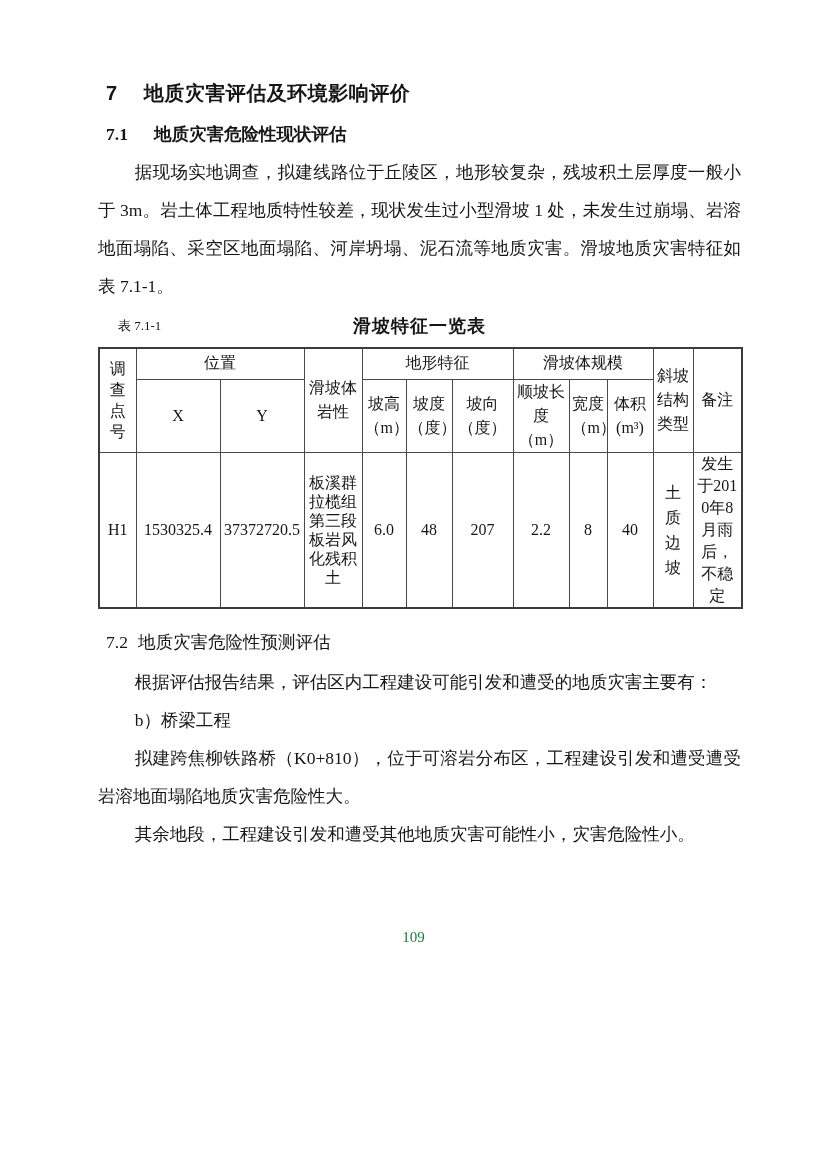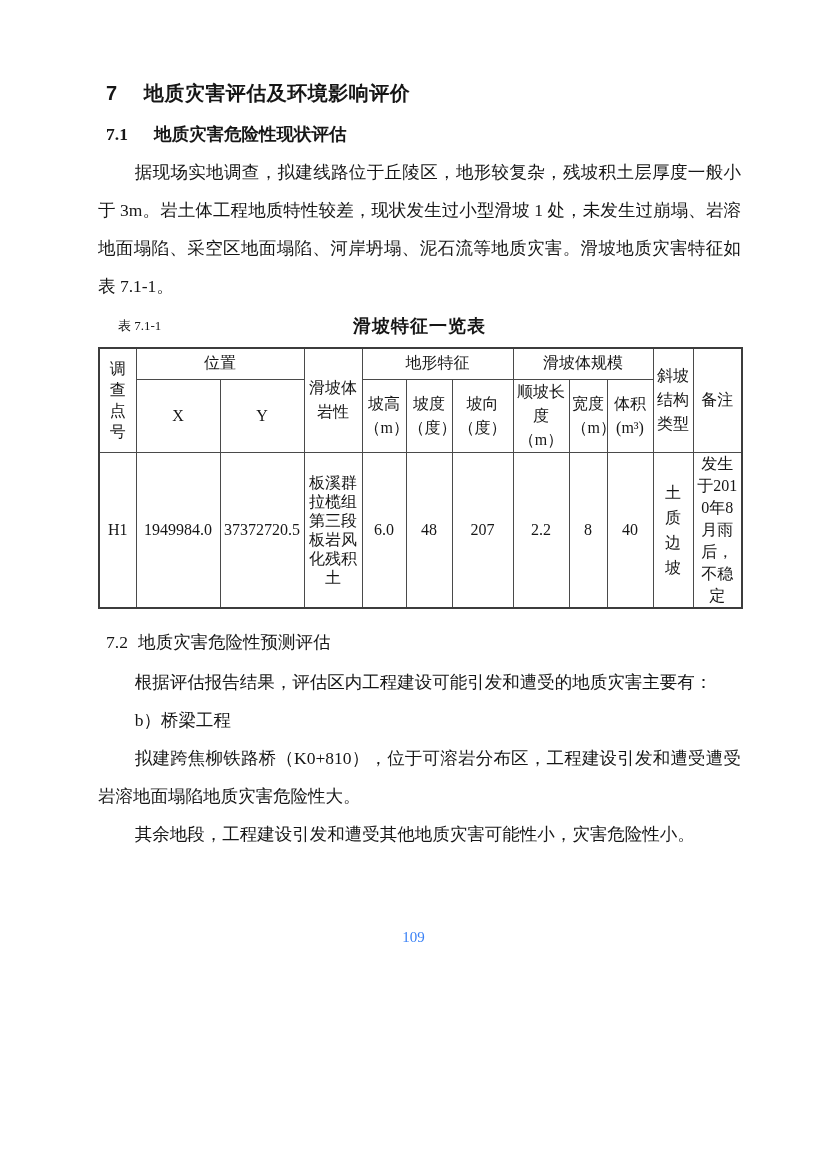--- a/index.html
+++ b/index.html
@@ -95,21 +95,21 @@
   td.remark { line-height: 22px; padding: 0 2px; word-break: break-all; }
   td.num { white-space: nowrap; padding: 0 1px; }
   th.struct { line-height: 24px; padding: 0 3px; word-break: break-all; }
   
   .footer-pagenum {
     position: absolute;
     left: 0; right: 0;
     bottom: 58px;
     text-align: center;
     font-size: 15px;
-    color: #3b82f6;
+    color: #15803d;
   }
 </style>
 </head>
 <body>
 
 <div class="page">
 
   <div class="h-main">
     <span class="h-num">7</span><span>地质灾害评估及环境影响评价</span>
   </div>
@@ -158,21 +158,21 @@
       <th>Y</th>
       <th class="wrap">坡高（m）</th>
       <th class="wrap">坡度（度）</th>
       <th class="wrap">坡向（度）</th>
       <th class="wrap">顺坡长度（m）</th>
       <th class="wrap">宽度（m）</th>
       <th class="wrap">体积 (m³)</th>
     </tr>
     <tr class="drow">
       <td>H1</td>
-      <td class="num">1949984.0</td>
+      <td class="num">1530325.4</td>
       <td class="num">37372720.5</td>
       <td class="lith">板溪群拉榄组第三段板岩风化残积土</td>
       <td>6.0</td>
       <td>48</td>
       <td>207</td>
       <td>2.2</td>
       <td>8</td>
       <td>40</td>
       <td>
         <div class="vstack">土质边坡</div>

